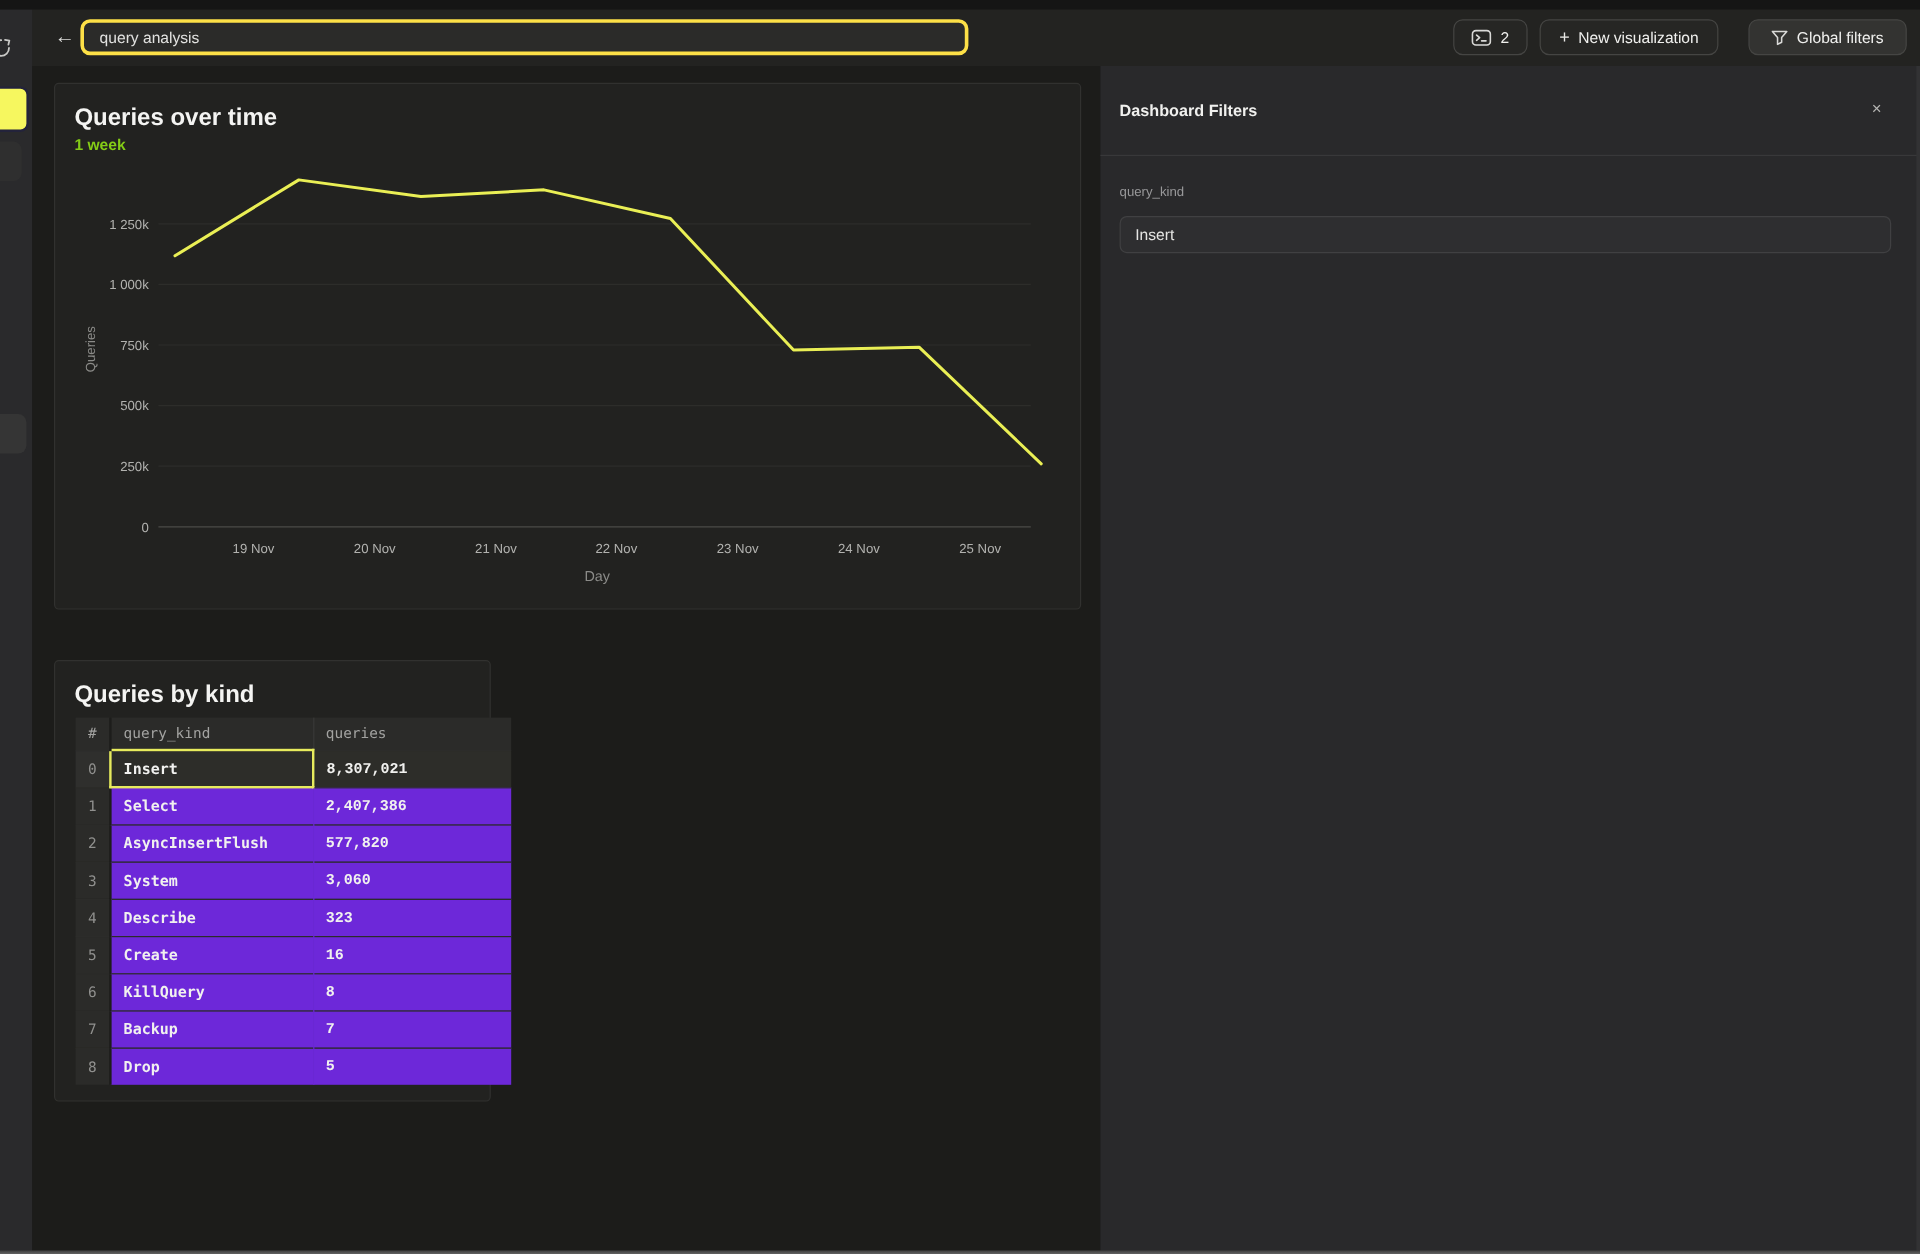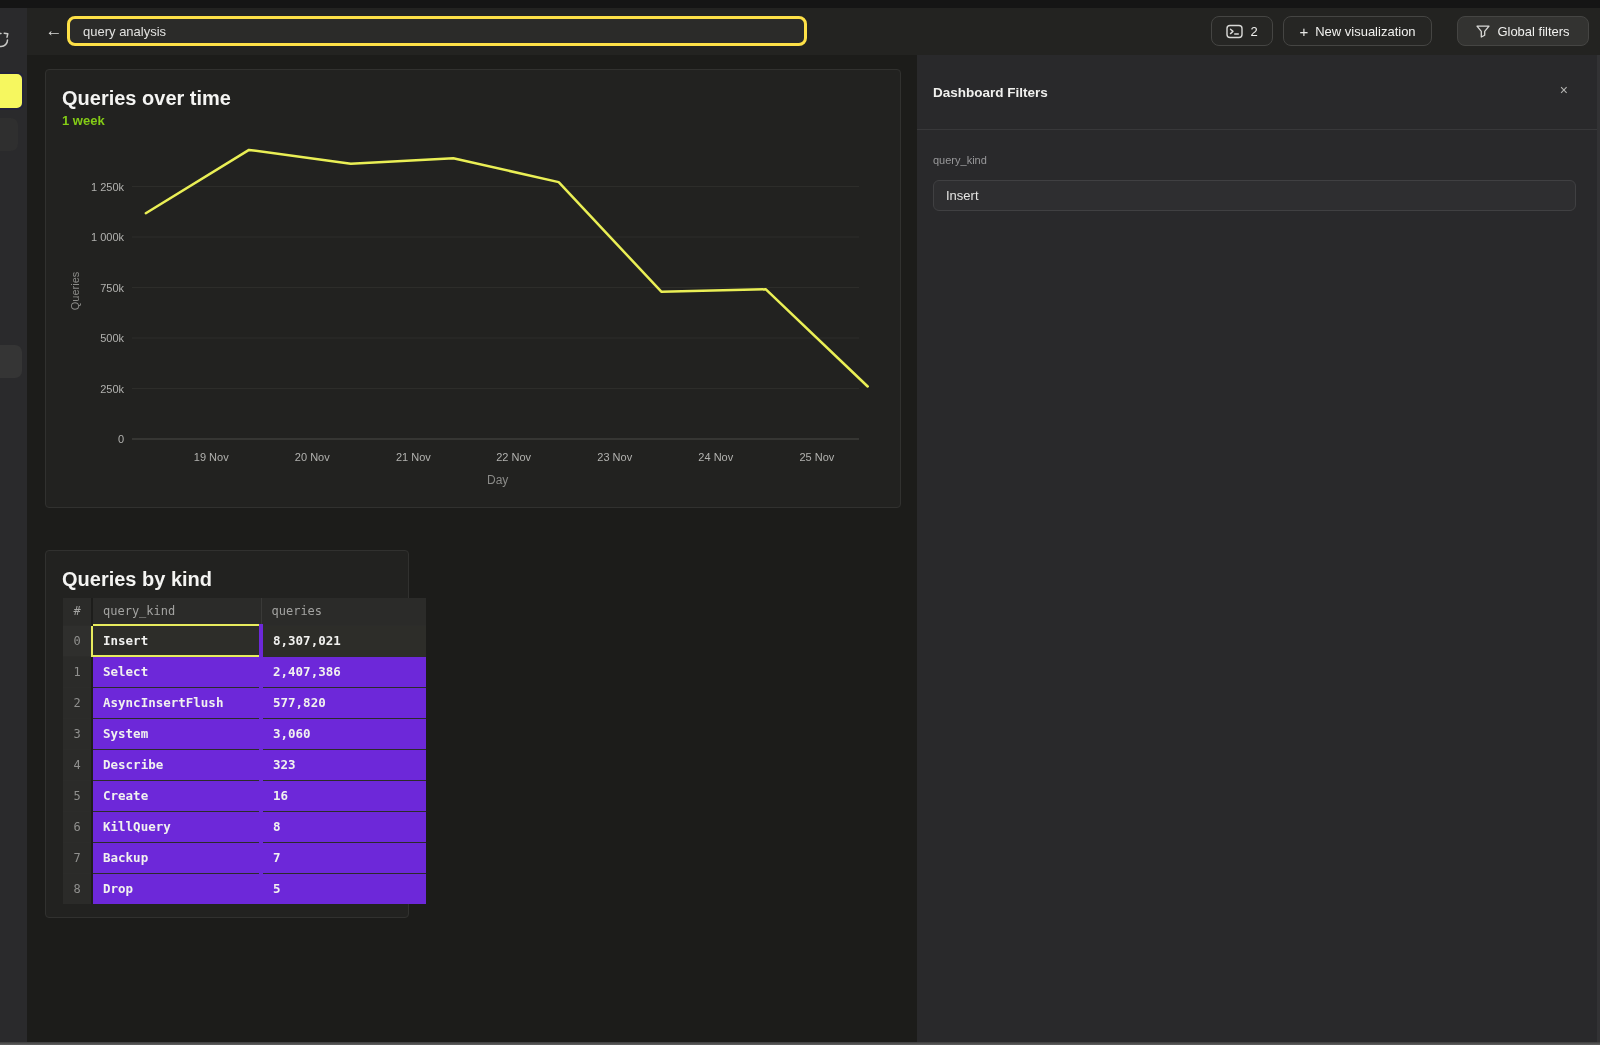--- a/index.html
+++ b/index.html
@@ -46,21 +46,21 @@
             font-family:"DejaVu Sans Mono","Liberation Mono",monospace; }
   .qtable th { height:27px; background:#2b2b29; color:#a3a3a1; font-weight:400; font-size:12px;
                text-align:left; padding:0 10px; }
   .qtable th.idx { width:29px; text-align:center; padding:0; }
   .qtable th.kind { width:169px; border-left:2px solid #1d1d1b; }
   .qtable th.num { width:165px; border-left:1px solid #3a3a38; }
   .qtable td { height:31px; font-size:12.5px; font-weight:700; color:#f1f1ef; padding:0 10px;
                background:#6d28d9; border-top:1px solid #2c2c2a; }
   .qtable td.idx { background:#2b2b29; color:#90908e; font-weight:400; font-size:12px; text-align:center; padding:0; }
   .qtable td.kind { border-left:2px solid #1d1d1b; }
-  .qtable td.num { border-left:4px solid #6d28d9; }
+  .qtable td.num { border-left:1px solid #6d28d9;font-family:Liberation Mono, monospace; }
   .qtable tr.selected td { background:#2d2d29; }
   .qtable tr.selected td.idx { background:#2f2f2d; }
   .qtable td.hl { border:2px solid #e7eb5d; background:#232321; }
 
   
   .filters-panel { position:absolute; left:917px; top:55px; right:0; bottom:0; background:#29292b; }
   .panel-header { position:absolute; left:0; right:0; top:0; height:75px; border-bottom:1px solid #38383a; }
   .panel-title { position:absolute; left:16px; top:30px; font-size:13.5px; font-weight:600; color:#f0f0ee;text-align:center; }
   .panel-close { position:absolute; right:32px; top:27px; background:none; border:none; color:#b5b5b3;
                  font-size:14px; cursor:pointer; }

